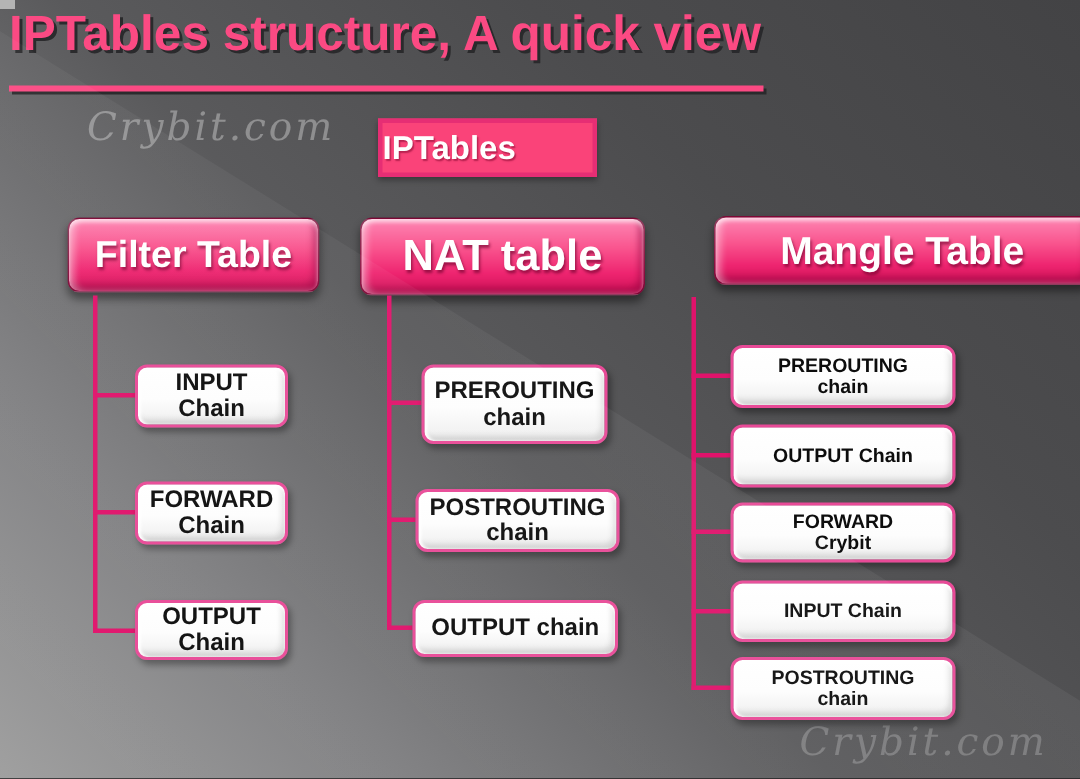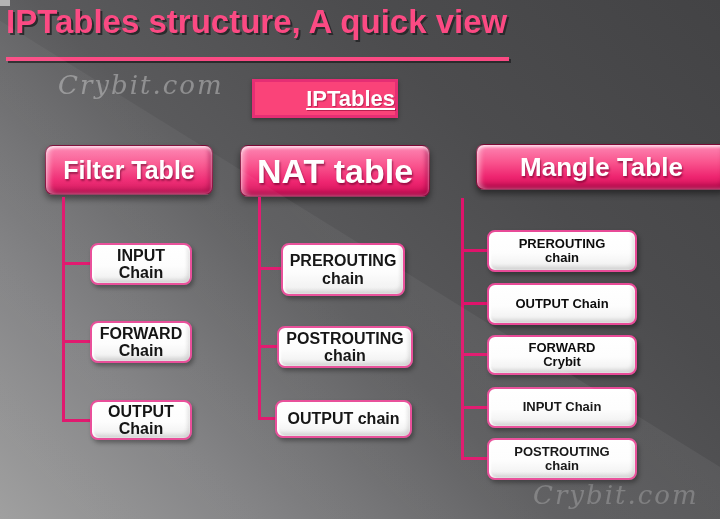--- a/index.html
+++ b/index.html
@@ -26,41 +26,40 @@
   .watermark{
     position:absolute;font-family:"DejaVu Serif",serif;font-style:italic;
     font-size:26px;color:rgba(235,235,235,0.38);letter-spacing:2px;white-space:nowrap;
   }
   .watermark.top{left:58px;top:70px;}
   .watermark.bottom{left:533px;top:480px;color:rgba(255,255,255,0.22);}
 
   .root-badge{
     position:absolute;left:252px;top:79px;width:146px;height:39px;
     background:#fa4379;border:3px solid #e62e74;box-sizing:border-box;
-    display:flex;align-items:center;justify-content:flex-end;
+    display:flex;align-items:center;justify-content:flex-start;
     color:#fff;font-weight:bold;font-size:22px;
     box-shadow:0 2px 4px rgba(0,0,0,0.35);
     text-shadow:1px 1px 1px rgba(120,0,40,0.5);
-    text-decoration:underline;
   }
 
   .table-header{
     position:absolute;border-radius:8px;box-sizing:border-box;
     display:flex;align-items:center;justify-content:center;
     color:#fff;font-weight:bold;white-space:nowrap;
     background:linear-gradient(180deg,#fd86b3 0%,#f9538d 40%,#ee2570 72%,#d01157 100%);
     border:1px solid rgba(55,0,25,0.55);
     box-shadow:0 4px 6px rgba(0,0,0,0.45),
                inset 0 2px 3px rgba(255,255,255,0.65),
                inset 4px 0 4px rgba(255,255,255,0.35),
                inset -3px -4px 5px rgba(140,0,60,0.55);
     text-shadow:1px 2px 2px rgba(110,0,45,0.65);
   }
   #header-filter{left:45px;top:145px;width:168px;height:50px;font-size:25px;}
-  #header-nat{left:240px;top:145px;width:190px;height:52px;font-size:34px;}
+  #header-nat{left:240px;top:145px;width:190px;height:52px;font-size:29px;}
   #header-mangle{left:436px;top:144px;width:251px;height:46px;font-size:26px;margin-left:40px;}
 
   .connector{position:absolute;background:#e0136b;}
 
   .chain-node{
     position:absolute;border-radius:8px;box-sizing:border-box;
     display:flex;align-items:center;justify-content:center;text-align:center;
     background:linear-gradient(180deg,#ffffff 0%,#fdfdfd 55%,#eeeeee 100%);
     border:2px solid #e84a97;
     box-shadow:2px 3px 4px rgba(0,0,0,0.35),

